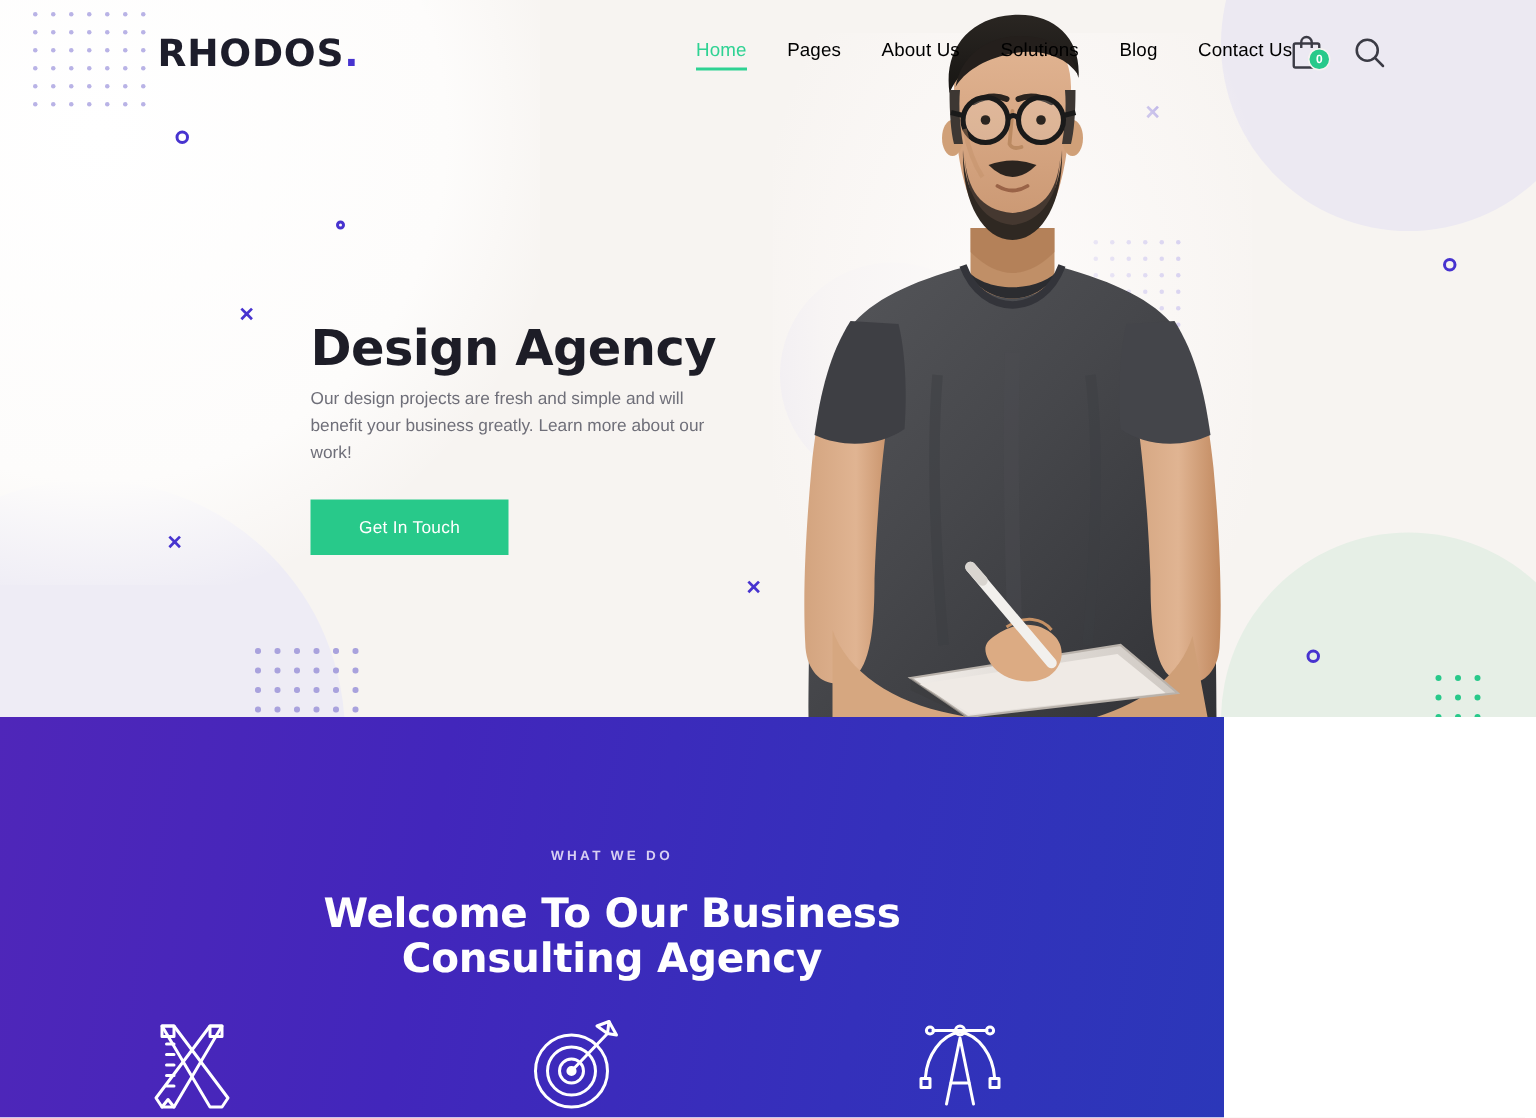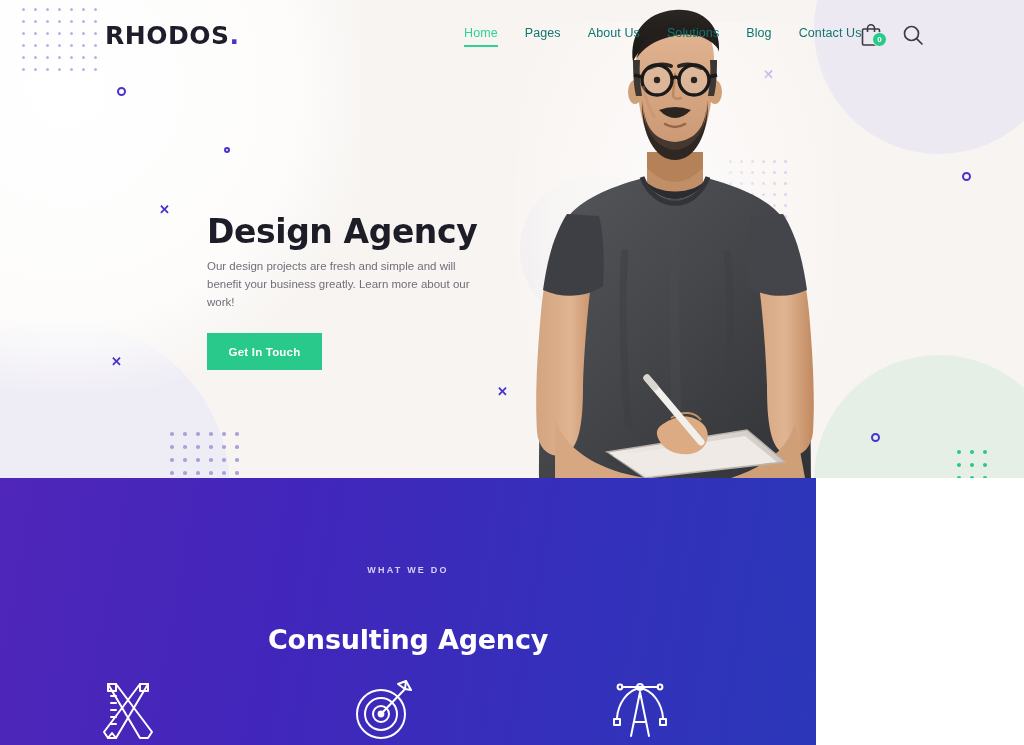--- a/index.html
+++ b/index.html
@@ -55,21 +55,21 @@
     position:absolute; left:101px; top:21px;
     font-size:25px; font-weight:700; letter-spacing:.5px;
     color:#1d1d2b; font-family:"DejaVu Sans", sans-serif;
     white-space:nowrap;
   }
   .logo .dot { color:#4733cf; }
 
   .nav { position:absolute; left:460px; top:26px; display:flex; align-items:flex-start; }
   .nav-item {
     position:relative;
-    font-size:12.5px; color:#0f766e; letter-spacing:.1px;
+    font-size:12.5px; color:#000000; letter-spacing:.1px;
     margin-right:27px; padding-bottom:9px; cursor:pointer; white-space:nowrap;
   }
   .nav-item:last-child { margin-right:0; }
   .nav-item.active { color:#2fd293; }
   .nav-item.active::after {
     content:""; position:absolute; left:0; bottom:2px; width:100%; height:2px;
     background:#2fd293;
   }
 
   .head-tools { position:absolute; right:104px; top:23px; display:flex; align-items:center; gap:20px; }
@@ -89,23 +89,23 @@
     font-size:33px; line-height:36px; font-weight:700;
     color:#1d1d27; letter-spacing:-0.4px;
     font-family:"DejaVu Sans", sans-serif;
   }
   .hero-sub {
     margin-top:7px;
     font-size:11.5px; line-height:18px; color:#6f6f79; width:268px;
   }
   .btn-cta {
     display:inline-flex; align-items:center; justify-content:center;
-    margin-top:22px; width:115px; height:37px;
+    margin-top:22px; width:132px; height:37px;
     background:#28c98a; color:#ffffff;
-    font-size:11.5px; font-weight:700; letter-spacing:.2px;
+    font-size:11.5px; font-weight:400; letter-spacing:.2px;
     border:none; cursor:pointer;
   }
 
   
   .photo-wrap {
     position:absolute; left:495px; top:0px; width:360px; height:478px; z-index:15;
   }
   .photo-halo {
     position:absolute; left:20px; top:22px; width:320px; height:456px;
     background:radial-gradient(ellipse at 50% 42%, #fdfbfa 0%, rgba(250,247,245,.75) 55%, rgba(247,244,241,0) 78%);
@@ -457,21 +457,21 @@
         <span>Design Agency</span>
       </h1>
       <p class="hero-sub">Our design projects are fresh and simple and will benefit your business greatly. Learn more about our work!</p>
       <button class="btn-cta">Get In Touch</button>
     </div>
   </div>
 
   <div class="section-wwd">
     <div class="eyebrow">WHAT WE DO</div>
     <h2 class="wwd-title">
-      <br>
+      <span>Welcome To Our Business</span><br>
       <span>Consulting Agency</span>
     </h2>
   </div>
 
   <div class="services">
 
     <div class="service">
       <svg width="62" height="64" viewBox="0 0 62 64" fill="none" stroke="#ffffff" stroke-width="2" stroke-linecap="round" stroke-linejoin="round">
         <path d="M11,6 L19,6 L55,54 L51,60 L43,60 Z"></path>
         <path d="M11,6 L19,6 L19,13 L11,13 Z"></path>

